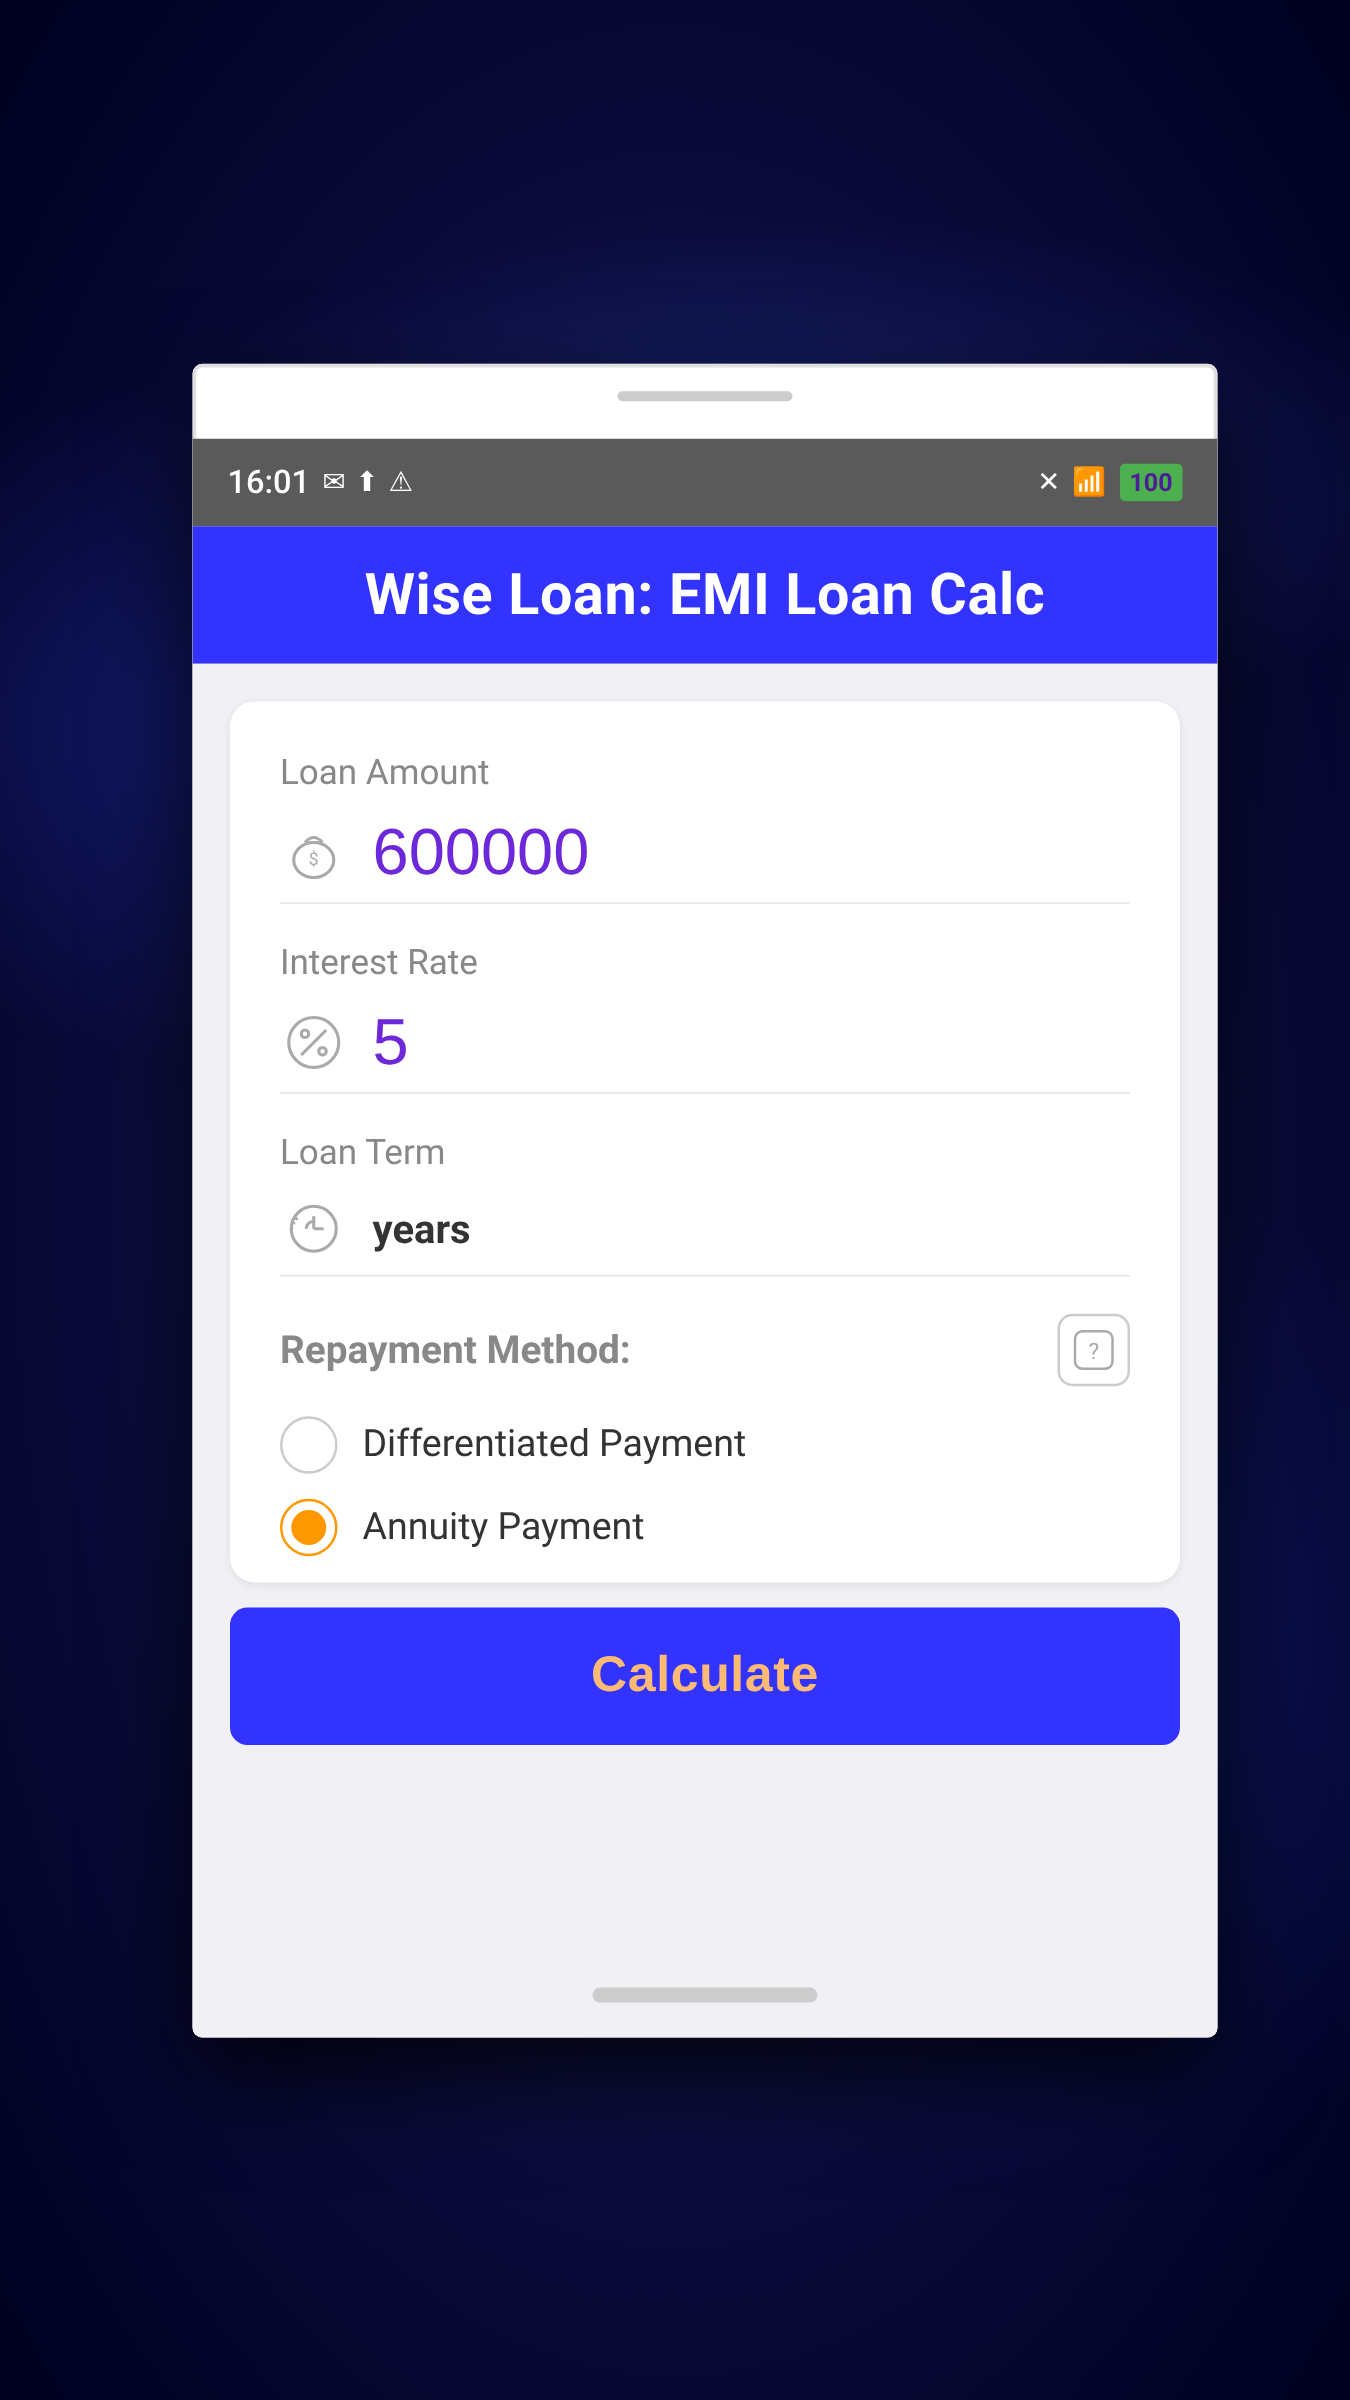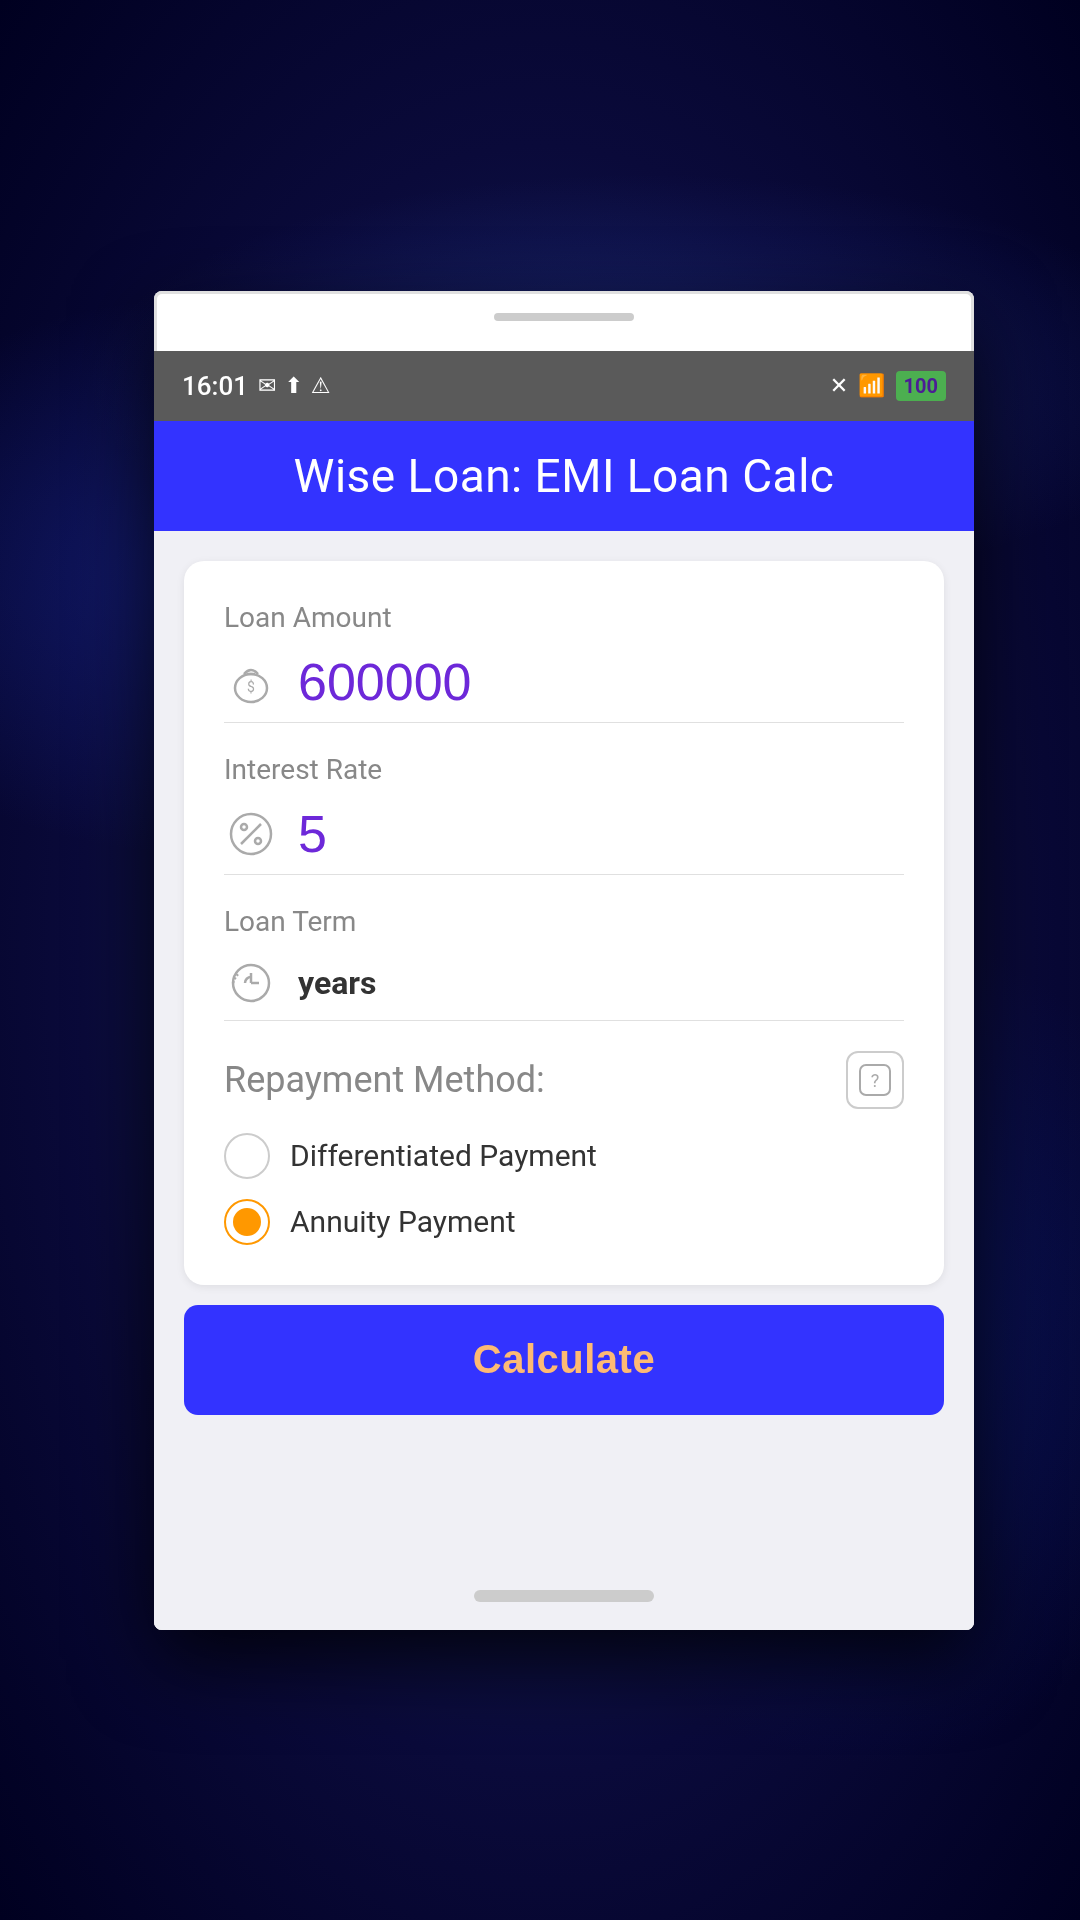--- a/index.html
+++ b/index.html
@@ -117,39 +117,39 @@
       height: 110px;
       display: flex;
       align-items: center;
       justify-content: center;
       flex-shrink: 0;
     }
 
     .app-title {
       color: white;
       font-size: 46px;
-      font-weight: 400;
+      font-weight: 700;
       letter-spacing: 0.5px;
     }
 
     
     .main-content {
       background: #f0f0f5;
       flex: 1;
       padding: 30px 30px;
       display: flex;
       flex-direction: column;
       gap: 20px;
     }
 
     
     .card {
       background: #ffffff;
       border-radius: 20px;
-      padding: 40px 40px 40px 40px;
+      padding: 40px 40px 21px 40px;
       box-shadow: 0 2px 8px rgba(0,0,0,0.08);
     }
 
     .field-label {
       font-size: 28px;
       color: #888888;
       margin-bottom: 18px;
       font-weight: 400;
     }
 
@@ -199,22 +199,23 @@
 
     
     .repayment-header {
       display: flex;
       align-items: center;
       justify-content: space-between;
       margin-bottom: 24px;
     }
 
     .repayment-label {
-      font-size: 36px;
+      font-size: 31px;
       color: #888888;
+      font-weight: bold;
     }
 
     .help-icon {
       width: 58px;
       height: 58px;
       border: 2px solid #cccccc;
       border-radius: 12px;
       display: flex;
       align-items: center;
       justify-content: center;

